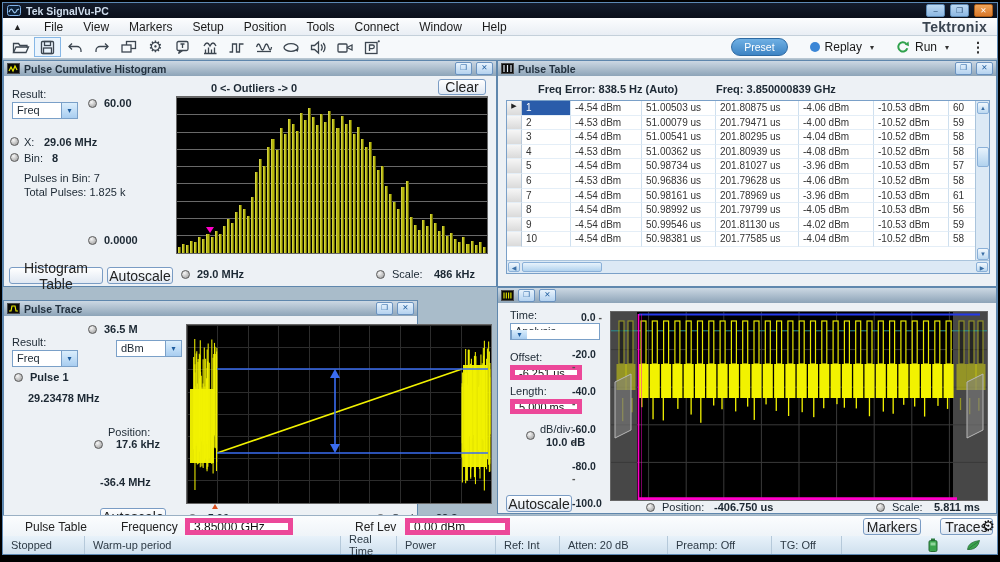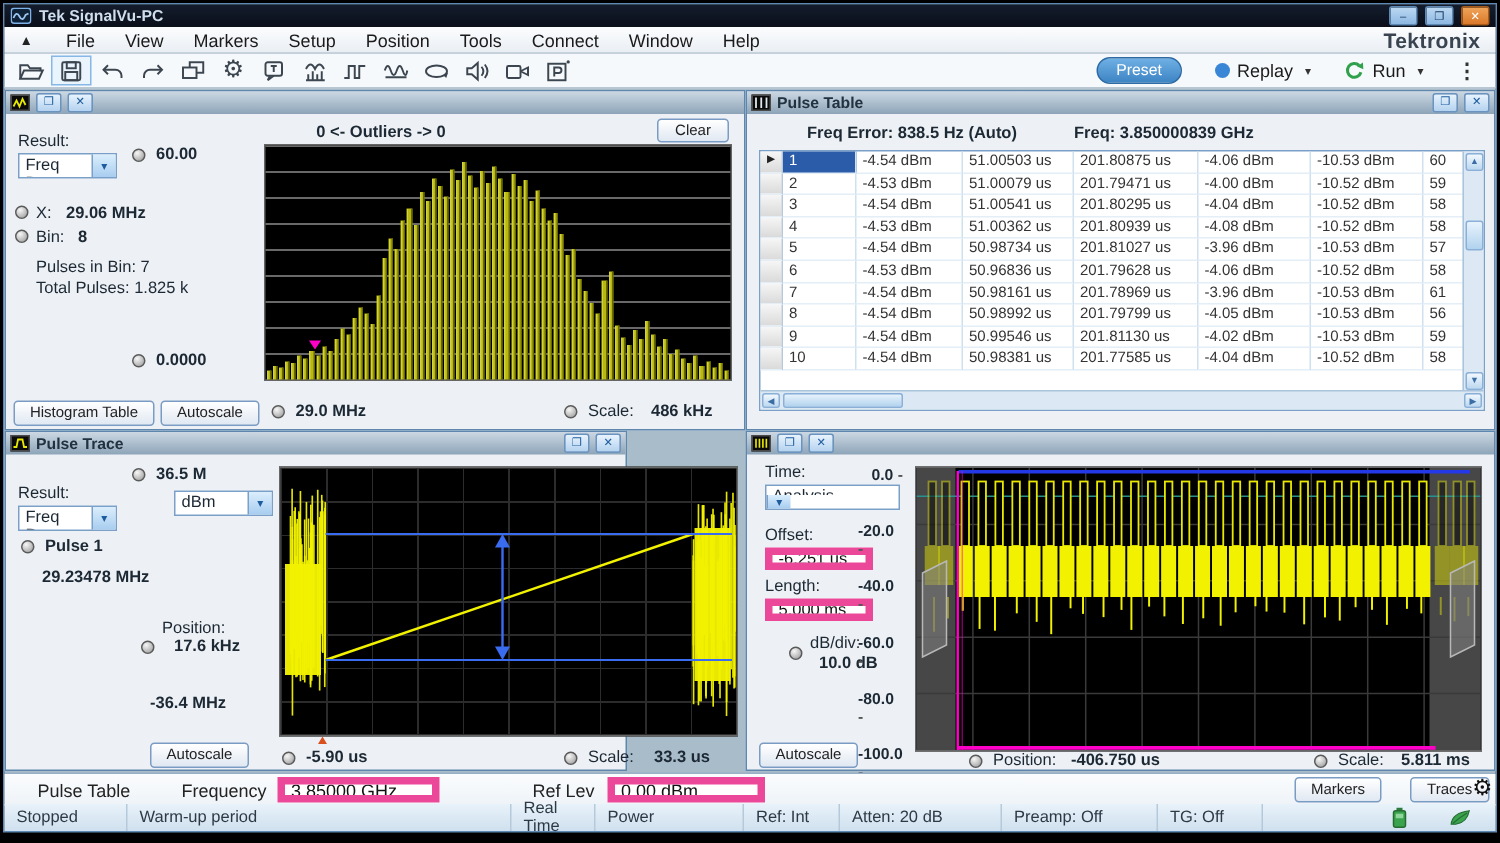--- a/index.html
+++ b/index.html
@@ -36,21 +36,21 @@
   .workspace{position:absolute;left:0;top:56px;width:994px;height:456px;background:#a9bcca;}
   .panel{position:absolute;border:1px solid #5f87ad;background:#edf1f5;box-sizing:border-box;}
   .phead{height:15px;background:linear-gradient(#ccd8e3,#8da4b8);display:flex;align-items:center;gap:4px;padding:0 3px;}
   .ptitle{font-size:10.5px;font-weight:bold;color:#233240;flex:1;white-space:nowrap;overflow:hidden;}
   .pbtn{width:15px;height:11px;border:1px solid #6b93c0;border-radius:2px;background:linear-gradient(#e8f3fd,#b4d2ef);color:#1d5c9e;font-size:7.5px;line-height:10px;text-align:center;}
   .pico{width:13px;height:11px;background:#0a0a0a;border:1px solid #4a4a4a;display:flex;align-items:center;justify-content:center;box-sizing:border-box;}
   .pbody{position:absolute;left:0;right:0;top:15px;bottom:0;font-size:11px;color:#1c2833;}
   .t{position:absolute;white-space:nowrap;}
   .val{font-weight:bold;}
   .knob{position:absolute;width:9px;height:9px;border-radius:50%;border:1px solid #5a5a5a;background:radial-gradient(circle at 35% 30%,#f7f7f7,#969696);box-sizing:border-box;}
-  .xpbtn{position:absolute;background:linear-gradient(#ffffff,#e0e8f2);border:1px solid #7a9cc4;border-radius:3px;font-size:10px;color:#222;display:flex;align-items:center;justify-content:center;box-sizing:border-box;}
+  .xpbtn{position:absolute;background:linear-gradient(#ffffff,#e0e8f2);border:1px solid #7a9cc4;border-radius:3px;font-size:14px;color:#222;display:flex;align-items:center;justify-content:center;box-sizing:border-box;}
   .xsel{position:absolute;display:flex;background:#fff;border:1px solid #7aa0c8;height:17px;box-sizing:border-box;}
   .xsel .selval{flex:1;padding:1px 4px;font-size:11px;overflow:hidden;}
   .xsel .selbtn{width:15px;background:linear-gradient(#dbeefc,#a8cdf0);border-left:1px solid #7aa0c8;color:#1d5c9e;font-size:8px;display:flex;align-items:center;justify-content:center;}
   .xinput{position:absolute;border:5px solid #ec4899;background:#fff;font-size:11px;color:#111;font-family:"Liberation Sans",sans-serif;padding:1px 4px;box-sizing:border-box;}
 
   
   .hist-chart{position:absolute;background:#000;border:1px solid #666;background-image:repeating-linear-gradient(to bottom,rgba(140,140,140,.75) 0 1px,transparent 1px 17.3px);}
   .hbars{position:absolute;left:1px;right:1px;top:0;bottom:0;display:flex;align-items:flex-end;gap:1px;}
   .hbar{flex:1;background:#b8b80e;box-shadow:inset 1px 0 0 rgba(255,255,160,.35),inset -1px 0 0 rgba(70,70,0,.7);}
   .hmarker{position:absolute;width:0;height:0;border-left:4px solid transparent;border-right:4px solid transparent;border-top:6px solid #ff00c8;}
@@ -220,20 +220,21 @@
 
   <div class="workspace">
 
     <div class="panel" style="left:0;top:1px;width:494px;height:227px;">
       <div class="phead">
         <span class="pico">
               <svg width="11" height="9" viewBox="0 0 11 9">
                 <polyline points="1,7 3,3 5,7 7,2 9,6" stroke="#e8e800" fill="none" stroke-width="1.2"></polyline>
               </svg>
             </span>
+        <span class="ptitle">Pulse Cumulative Histogram</span>
         <span class="pbtn">❐</span>
         <span class="pbtn">✕</span>
       </div>
       <div class="pbody">
         <span class="t" style="left:140px;top:6px;width:220px;text-align:center;font-weight:bold;">0  &lt;-  Outliers  -&gt; 0</span>
         <button class="xpbtn" style="right:10px;top:3px;width:48px;height:16px;">Clear</button>
 
         <span class="t" style="left:8px;top:12px;">Result:</span>
         <div class="xsel" style="left:8px;top:26px;width:66px;">
           <span class="selval">Freq Dev</span>
@@ -473,21 +474,21 @@
           </div>
           <div class="sb-h" style="width:482px;">
             <span class="sbb" style="left:1px;top:1px;width:12px;height:10px;">◀</span>
             <span class="sbt" style="left:15px;top:1px;width:80px;height:10px;"></span>
             <span class="sbb" style="right:1px;top:1px;width:12px;height:10px;">▶</span>
           </div>
         </div>
       </div>
     </div>
 
-    <div class="panel" style="left:0;top:228px;width:415px;height:227px;">
+    <div class="panel" style="left:0;top:241px;width:415px;height:227px;">
       <div class="phead">
         <span class="pico">
               <svg width="11" height="9" viewBox="0 0 11 9">
                 <polyline points="1,7 3,7 4,2 7,2 8,7 10,7" stroke="#e8e800" fill="none" stroke-width="1.2"></polyline>
               </svg>
             </span>
         <span class="ptitle">Pulse Trace</span>
         <span class="pbtn">❐</span>
         <span class="pbtn">✕</span>
       </div>

